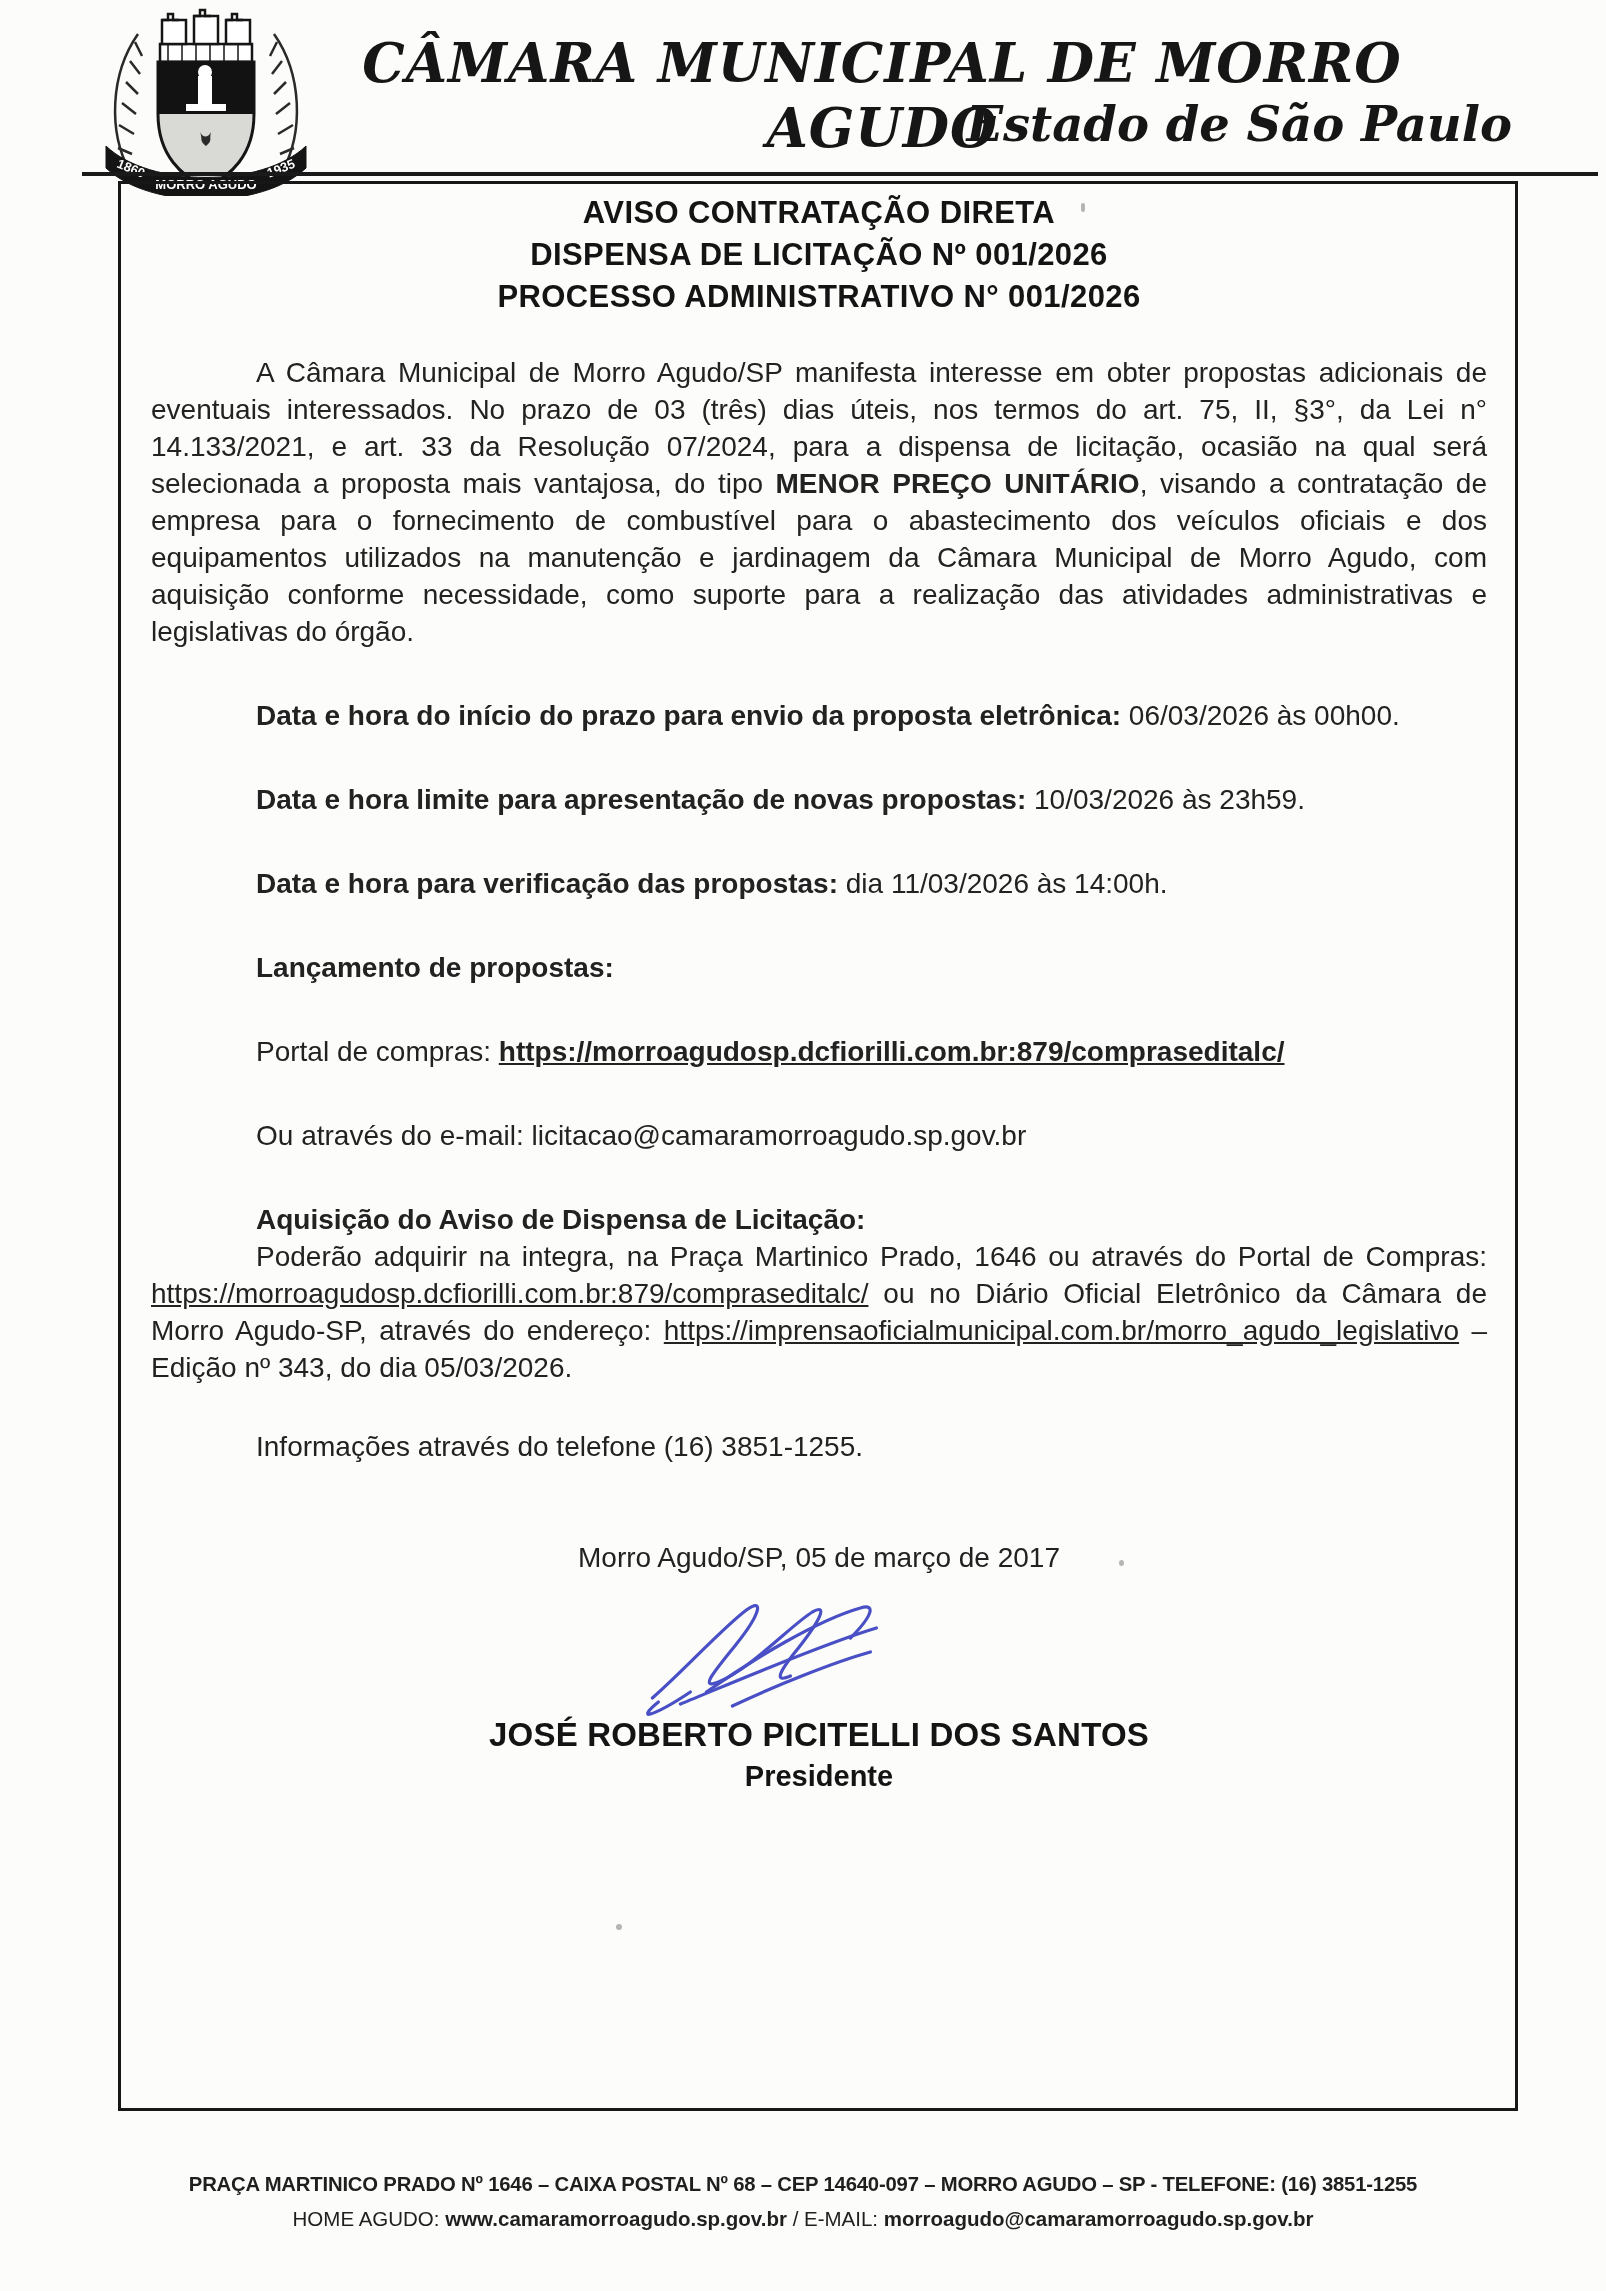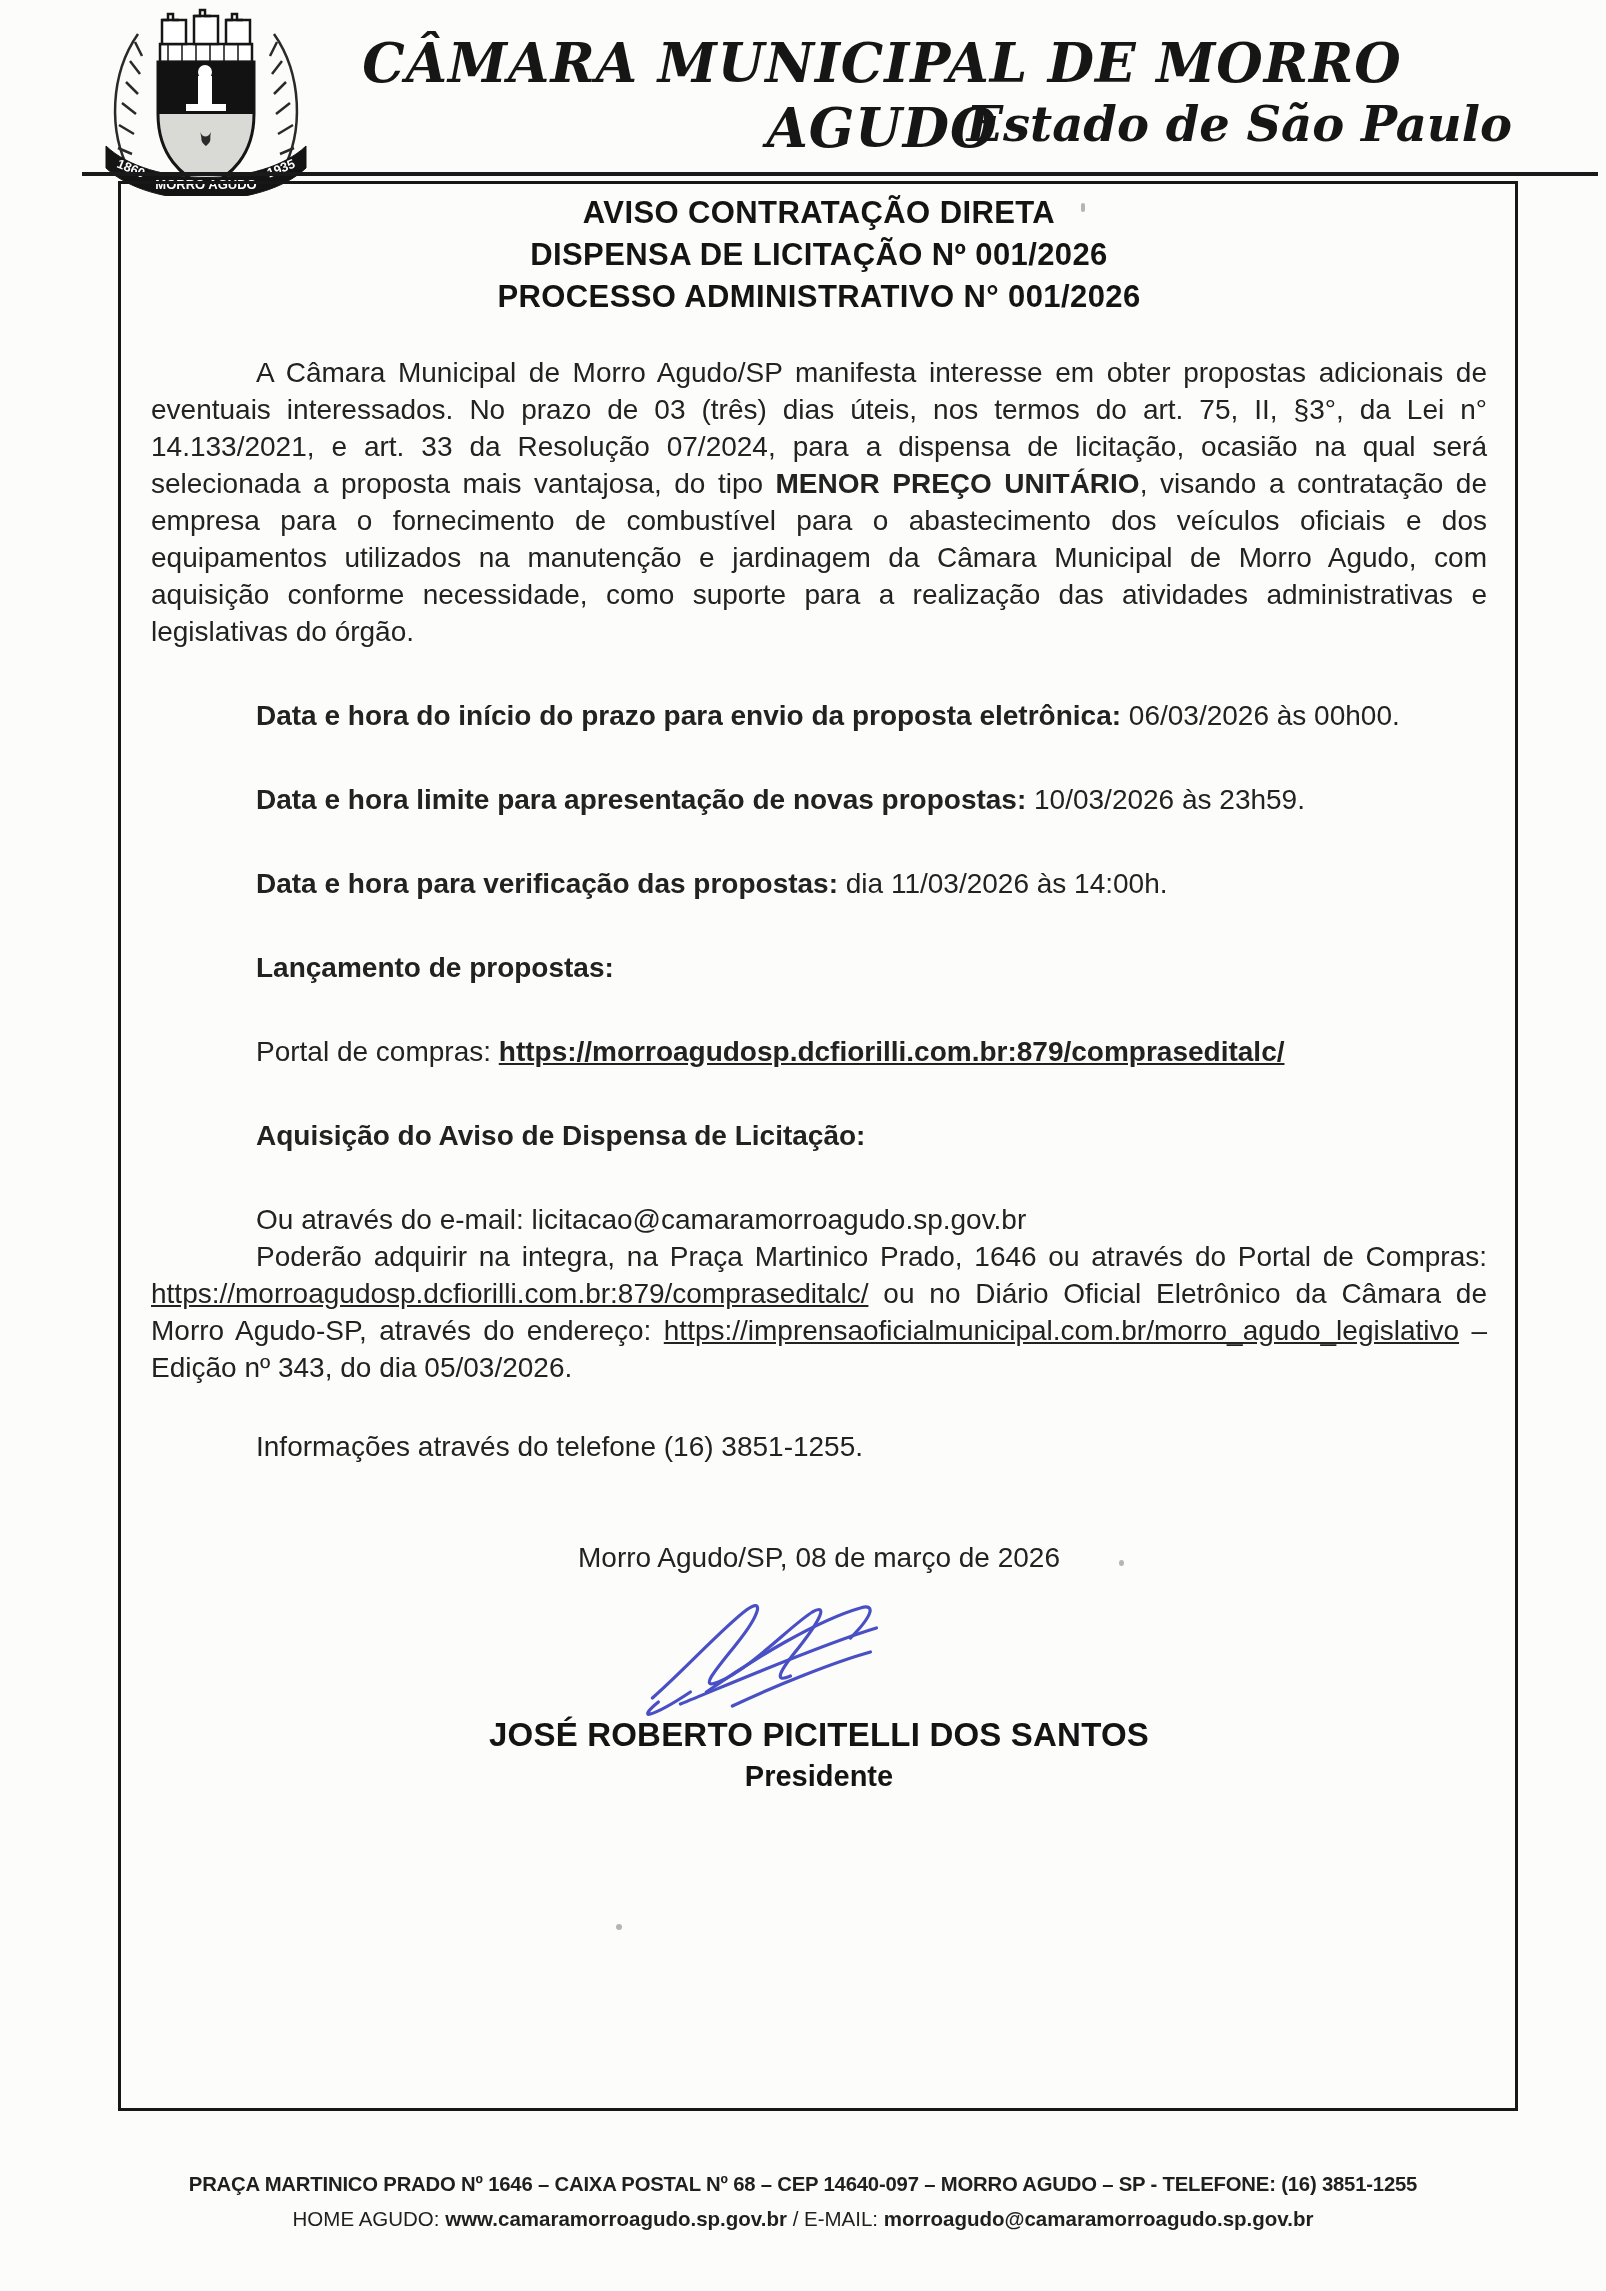--- a/index.html
+++ b/index.html
@@ -123,29 +123,29 @@
     <div class="body-text hang"><b>Data e hora do início do prazo para envio da proposta eletrônica:</b><span> 06/03/2026 às 00h00.</span></div>
 
     <div class="body-text hang"><b>Data e hora limite para apresentação de novas propostas:</b><span> 10/03/2026 às 23h59.</span></div>
 
     <div class="body-text hang"><b>Data e hora para verificação das propostas:</b><span> dia 11/03/2026 às 14:00h.</span></div>
 
     <div class="body-text hang bold">Lançamento de propostas:</div>
 
     <div class="body-text hang"><span>Portal de compras: </span><span class="link">https://morroagudosp.dcfiorilli.com.br:879/compraseditalc/</span></div>
 
+    <div class="body-text hang"><span>Ou através do e-mail: </span><span>licitacao@camaramorroagudo.sp.gov.br</span></div>
+
     <div class="body-text hang bold">Aquisição do Aviso de Dispensa de Licitação:</div>
-
-    <div class="body-text hang"><span>Ou através do e-mail: </span><span>licitacao@camaramorroagudo.sp.gov.br</span></div>
 
     <p class="body-text intro" style="margin-top:0;"><span>Poderão adquirir na integra, na Praça Martinico Prado, 1646 ou através do Portal de Compras: </span><span class="link-plain">https://morroagudosp.dcfiorilli.com.br:879/compraseditalc/</span><span> ou no Diário Oficial Eletrônico da Câmara de Morro Agudo-SP, através do endereço: </span><span class="link-plain">https://imprensaoficialmunicipal.com.br/morro_agudo_legislativo</span><span> – Edição nº 343, do dia 05/03/2026.</span></p>
 
     <div class="body-text hang info-line">Informações através do telefone (16) 3851-1255.</div>
 
-    <div class="body-text date-line">Morro Agudo/SP, 08 de março de 2026</div>
+    <div class="body-text date-line">Morro Agudo/SP, 05 de março de 2017</div>
 
     <div class="sig-area">
       <svg class="signature-svg" width="330" height="140" viewBox="0 0 330 140">
         <g fill="none" stroke="#3a41c0" stroke-width="3.2" stroke-linecap="round" opacity="0.92">
           <path d="M38,112 C70,84 108,42 132,24 C150,11 146,28 122,58 C100,85 84,104 104,96 C136,83 178,38 198,26 C214,17 206,34 184,62 C166,84 158,98 176,90"></path>
           <path d="M92,106 C140,72 204,34 246,22 C262,17 258,30 236,52"></path>
           <path d="M66,118 C120,96 208,58 262,42"></path>
           <path d="M118,120 C160,100 220,76 256,66"></path>
           <path d="M44,116 c-10,8 -14,14 -8,12 c10,-3 28,-14 40,-22"></path>
         </g>

